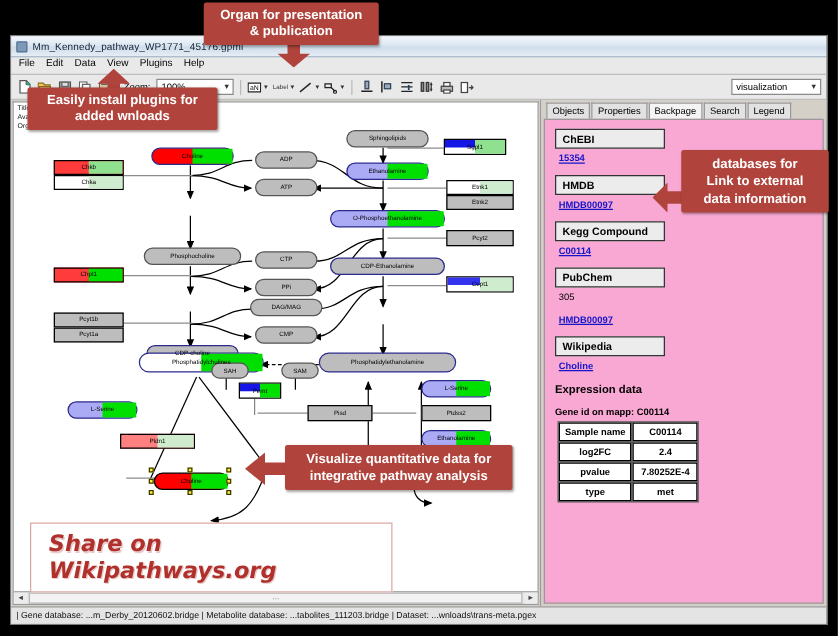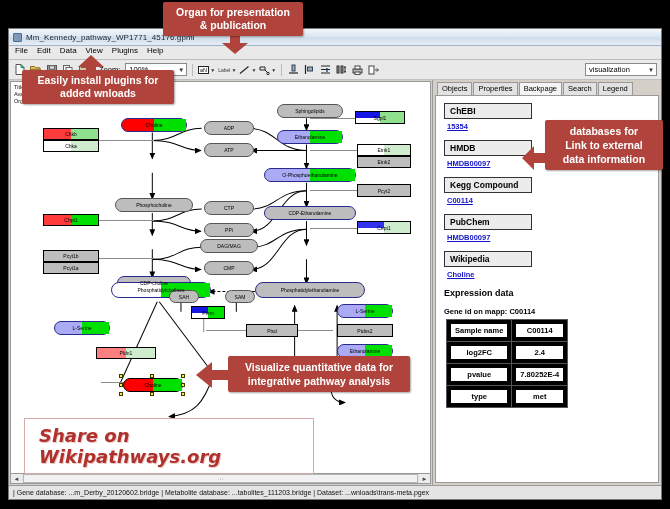--- a/index.html
+++ b/index.html
@@ -88,37 +88,37 @@
   .tabstrip {
     height: 15px; display: flex; align-items: flex-end; gap: 1px;
     padding-left: 4px; background: #d4d0c8; font-size: 7.5px;
   }
   .tab {
     padding: 1px 4px 1px 4px; background: #e2e2e2; border: 1px solid #999; border-bottom: none;
     color: #000; line-height: 10px;
   }
   .tab.active { background: #f4f4f4; font-weight: 400; padding-bottom: 2px; position: relative; top: 1px; }
   .panel-body {
-    flex: 1; background: #ffffff; border: 1px solid #999; margin: 0 2px 2px 2px;
+    flex: 1; background: #f9a8d4; border: 1px solid #999; margin: 0 2px 2px 2px;
     padding: 7px 6px 4px 8px; overflow: hidden; position: relative;
     font-size: 8px; color: #000;
   }
 
   .db-box {
     display: inline-block; min-width: 88px; background: #ececec;
     border: 1px solid #333; padding: 2px 5px; font-weight: bold; font-size: 8.5px;
     margin-bottom: 3px;
   }
   .db-link { display:block; color: #1414c8; text-decoration: underline; font-size: 7.5px; font-weight:bold; margin: 0 0 9px 3px; }
   .db-plain { display:block; color: #000; font-size: 7.5px; margin: 0 0 9px 3px; }
   .exp-title { font-weight: bold; font-size: 9px; margin: 2px 0 9px 0; }
   .gene-id { font-size: 7.5px; font-weight:bold; margin-bottom: 3px; }
   table.exp { border-collapse: separate; border-spacing: 1px; margin-left: 2px; background:#555; }
   table.exp td {
-    background: #fff; border: 4px solid #000000; font-size: 7.5px; font-weight: bold;
+    background: #fff; border: 1px solid #000000; font-size: 7.5px; font-weight: bold;
     padding: 2px 4px; text-align: center; min-width: 52px; height: 13px;
   }
 
   
   .statusbar {
     height: 14px; background: #e4e4e4; border-top: 1px solid #9a9a9a;
     display: flex; align-items: center; padding-left: 4px; font-size: 7px; color: #111;
     white-space: nowrap; overflow: hidden;
   }
 
@@ -541,20 +541,21 @@
           <div class="db-box">ChEBI</div>
           <a class="db-link" href="#">15354</a>
 
           <div class="db-box">HMDB</div>
           <a class="db-link" href="#">HMDB00097</a>
 
           <div class="db-box">Kegg Compound</div>
           <a class="db-link" href="#">C00114</a>
 
           <div class="db-box">PubChem</div>
+          <span class="db-plain">305</span>
 
           <a class="db-link" href="#">HMDB00097</a>
 
           <div class="db-box">Wikipedia</div>
           <a class="db-link" href="#">Choline</a>
 
           <div class="exp-title">Expression data</div>
           <div class="gene-id">Gene id on mapp: C00114</div>
 
           <table class="exp">

